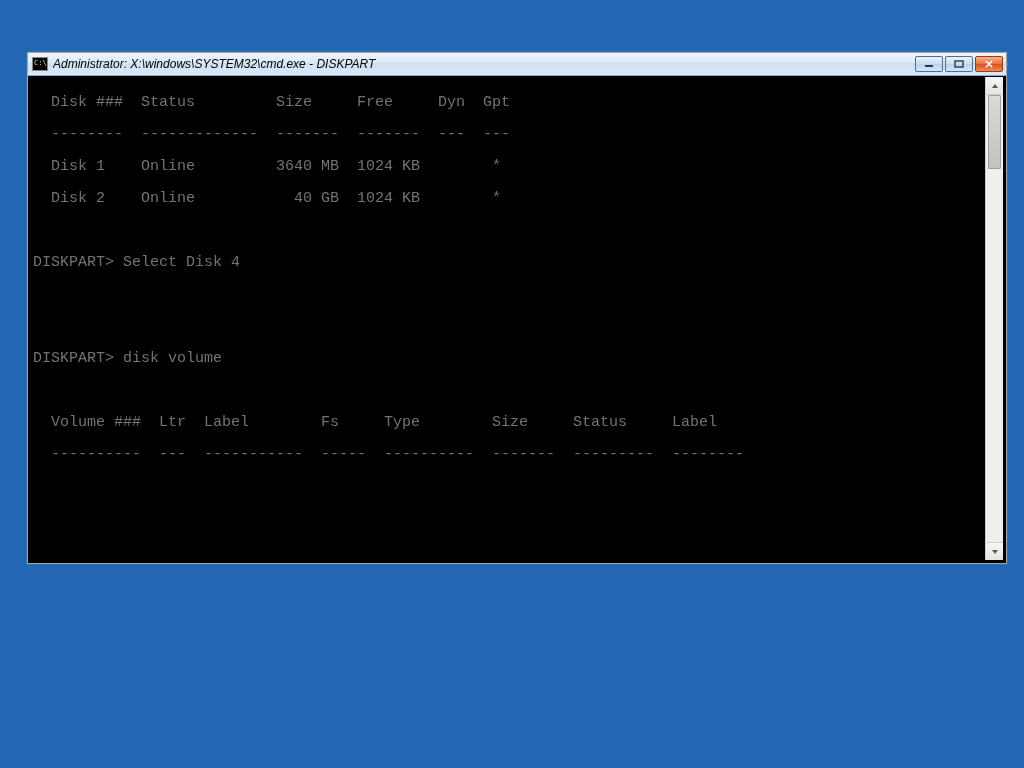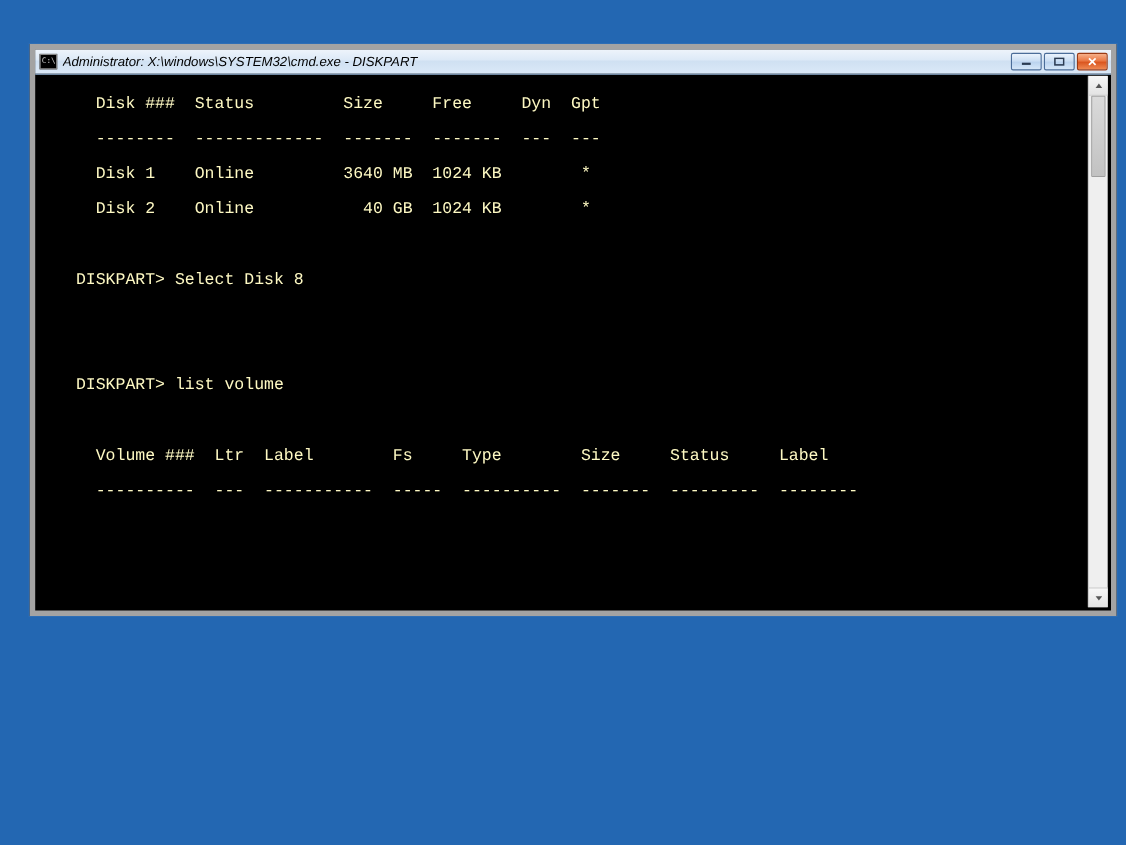--- a/index.html
+++ b/index.html
@@ -7,25 +7,25 @@
     padding: 0;
     width: 1024px;
     height: 768px;
     background: #2367b2;
     font-family: "Segoe UI", Tahoma, sans-serif;
     overflow: hidden;
   }
   .window {
     position: absolute;
     left: 27px;
-    top: 40px;
+    top: 52px;
     width: 978px;
     height: 510px;
     background: #000;
-    border: 5px solid #a3a3a3;
+    border: 1px solid #a3a3a3;
     box-shadow: 0 0 0 1px rgba(255,255,255,0.05);
   }
   .titlebar {
     height: 22px;
     background: linear-gradient(#eef4fb, #dce9f7 45%, #cfe0f2 46%, #dbe9f8);
     border-bottom: 1px solid #8aa9c9;
     display: flex;
     align-items: center;
     padding: 0 3px 0 4px;
     position: relative;
@@ -82,25 +82,24 @@
     left: 3px;
     right: 3px;
     top: 24px;
     bottom: 3px;
     background: #000;
     display: flex;
   }
   .terminal {
     flex: 1 1 auto;
     padding: 2px 4px 2px 2px;
-    color: #fef9c3;
+    color: #737373;
     font: 15px/16px Consolas, "Courier New", monospace;
     white-space: pre;
     overflow: hidden;
-    margin-left: 32px;
   }
   .scrollbar {
     flex: 0 0 17px;
     background: #efefef;
     border-left: 1px solid #cfcfcf;
     position: relative;
   }
   .sb-btn {
     position: absolute;
     left: 0; right: 0;
@@ -149,24 +148,24 @@
     </div>
   </div>
 
   <div class="client">
     <div class="terminal">
 <div class="row">  Disk ###  Status         Size     Free     Dyn  Gpt</div>
 <div class="row">  --------  -------------  -------  -------  ---  ---</div>
 <div class="row">  Disk 1    Online         3640 MB  1024 KB        *</div>
 <div class="row">  Disk 2    Online           40 GB  1024 KB        *</div>
 <div class="row"> </div>
-<div class="row prompt-line"><span>DISKPART&gt; </span><span class="cmd">Select Disk 8</span></div>
+<div class="row prompt-line"><span>DISKPART&gt; </span><span class="cmd">Select Disk 4</span></div>
 <div class="row"> </div>
 <div class="row"> </div>
-<div class="row prompt-line"><span>DISKPART&gt; </span><span class="cmd">list volume</span></div>
+<div class="row prompt-line"><span>DISKPART&gt; </span><span class="cmd">disk volume</span></div>
 <div class="row"> </div>
 <div class="row">  Volume ###  Ltr  Label        Fs     Type        Size     Status     Label</div>
 <div class="row">  ----------  ---  -----------  -----  ----------  -------  ---------  --------</div>
 
 
 
 
 
 
 

